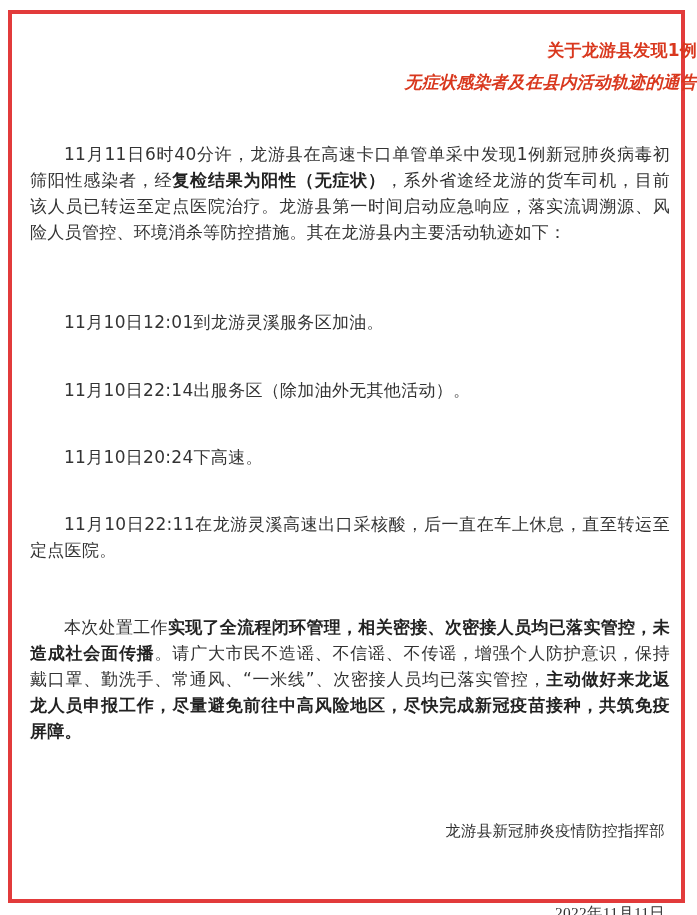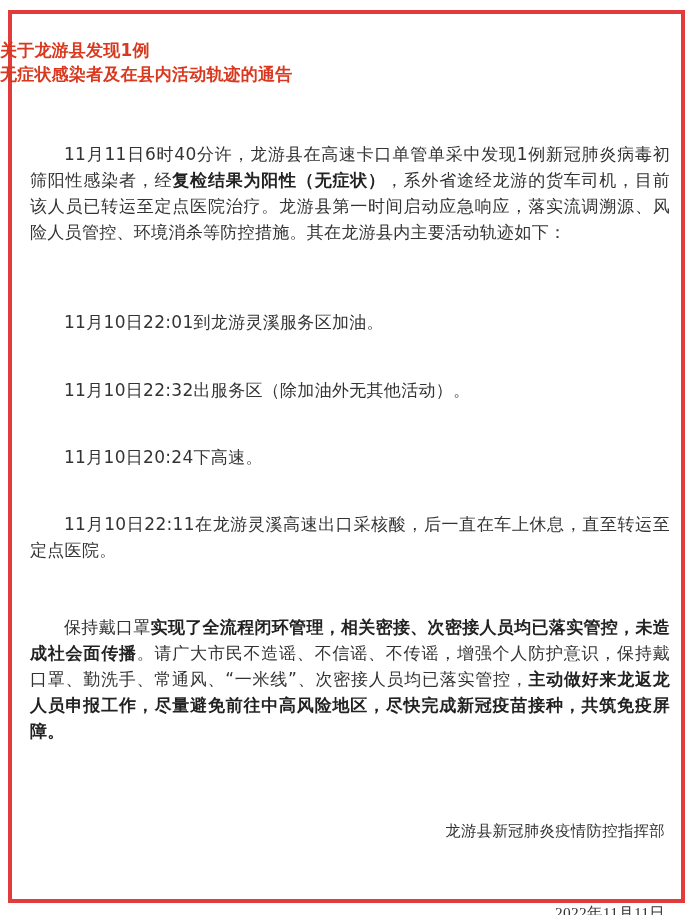--- a/index.html
+++ b/index.html
@@ -20,29 +20,29 @@
       top: 10px;
       width: 669px;
       height: 885px;
       border: 4px solid #e23b3b;
       box-sizing: content-box;
     }
     .title {
       position: absolute;
       left: 0;
       width: 697px;
-      text-align: left;
+      text-align: right;
       color: #d9381e;
       font-weight: bold;
       font-size: 17px;
       line-height: 20px;
       letter-spacing: 0.2px;
     }
     .title.l1 { top: 40px; }
-    .title.l2 { top: 64px; }
+    .title.l2 { top: 72px; font-style: italic; }
     .body-text {
       position: absolute;
       left: 30px;
       width: 640px;
       color: #333333;
       font-size: 17px;
       line-height: 26px;
       letter-spacing: 0.3px;
       text-align: justify;
     }
@@ -77,30 +77,30 @@
 <div class="frame"></div>
 
 <div class="title l1">关于龙游县发现1例</div>
 <div class="title l2">无症状感染者及在县内活动轨迹的通告</div>
 
 <div class="body-text p1">
   <p><span>11月11日6时40分许，龙游县在高速卡口单管单采中发现1例新冠肺炎病毒初筛阳性感染者，经</span><b>复检结果为阳性（无症状）</b><span>，系外省途经龙游的货车司机，目前该人员已转运至定点医院治疗。龙游县第一时间启动应急响应，落实流调溯源、风险人员管控、环境消杀等防控措施。其在龙游县内主要活动轨迹如下：</span></p>
 </div>
 
 <div class="body-text a1">
-  <p>11月10日22:01到龙游灵溪服务区加油。</p>
+  <p>11月10日12:01到龙游灵溪服务区加油。</p>
 </div>
 <div class="body-text a2">
-  <p>11月10日22:32出服务区（除加油外无其他活动）。</p>
+  <p>11月10日22:14出服务区（除加油外无其他活动）。</p>
 </div>
 <div class="body-text a3">
   <p>11月10日20:24下高速。</p>
 </div>
 <div class="body-text a4">
   <p>11月10日22:11在龙游灵溪高速出口采核酸，后一直在车上休息，直至转运至定点医院。</p>
 </div>
 
 <div class="body-text p2">
-  <p><span>保持戴口罩</span><b>实现了全流程闭环管理，相关密接、次密接人员均已落实管控，未造成社会面传播</b><span>。请广大市民不造谣、不信谣、不传谣，增强个人防护意识，保持戴口罩、勤洗手、常通风、“一米线”、次密接人员均已落实管控，</span><b>主动做好来龙返龙人员申报工作，尽量避免前往中高风险地区，尽快完成新冠疫苗接种，共筑免疫屏障。</b></p>
+  <p><span>本次处置工作</span><b>实现了全流程闭环管理，相关密接、次密接人员均已落实管控，未造成社会面传播</b><span>。请广大市民不造谣、不信谣、不传谣，增强个人防护意识，保持戴口罩、勤洗手、常通风、“一米线”、次密接人员均已落实管控，</span><b>主动做好来龙返龙人员申报工作，尽量避免前往中高风险地区，尽快完成新冠疫苗接种，共筑免疫屏障。</b></p>
 </div>
 
 <div class="sig org">龙游县新冠肺炎疫情防控指挥部</div>
 <div class="sig date">2022年11月11日</div>
 
 </body></html>

